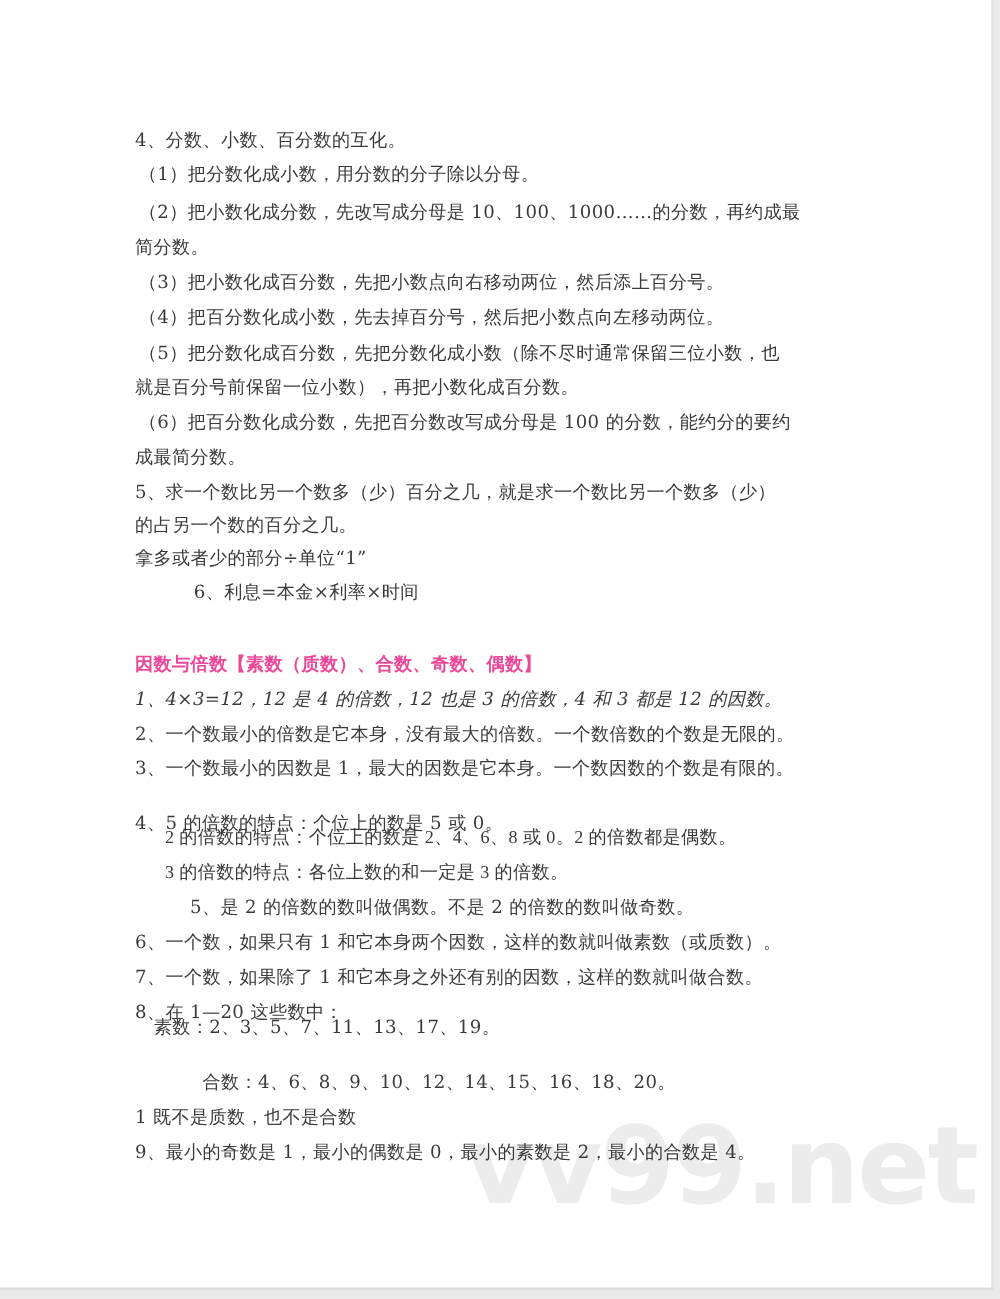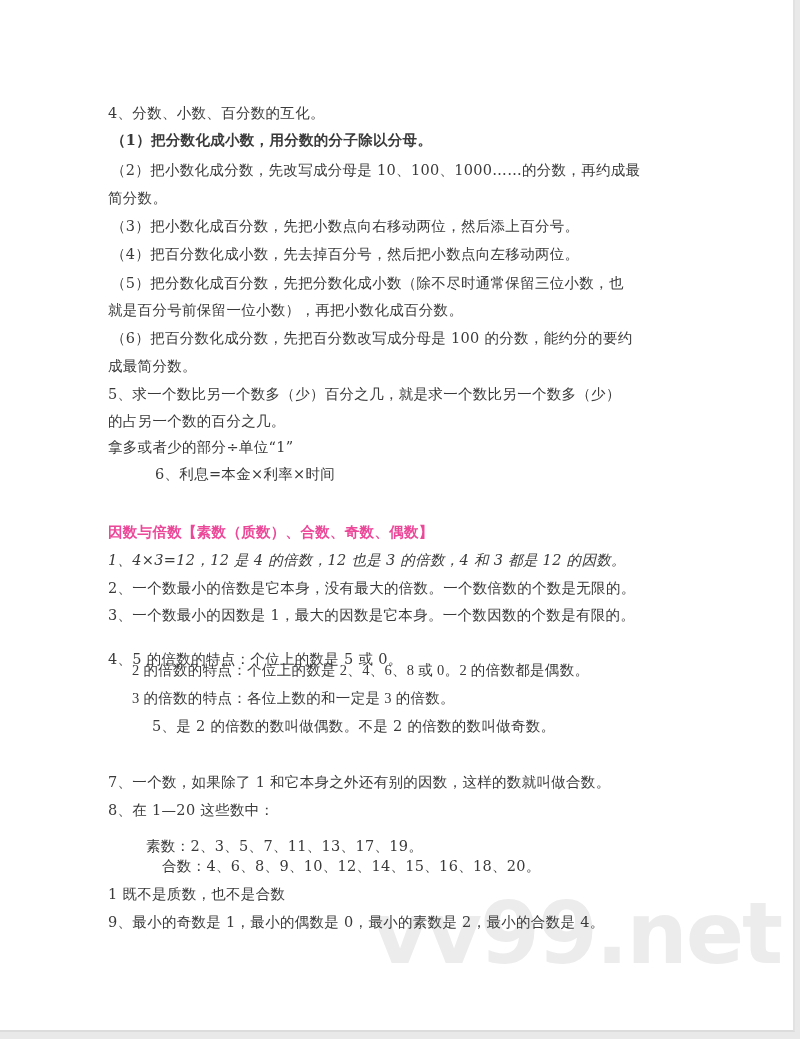--- a/index.html
+++ b/index.html
@@ -60,21 +60,21 @@
   </style>
 </head>
 <body>
 
 <div class="page">
   <div class="watermark">vv99.net</div>
 
   <div class="content">
 
     <div class="line" style="top:103px;">4、分数、小数、百分数的互化。</div>
-    <div class="line ind1" style="top:130px;font-weight:bold;">（1）把分数化成小数，用分数的分子除以分母。</div>
+    <div class="line ind1" style="top:130px;">（1）把分数化成小数，用分数的分子除以分母。</div>
     <div class="line ind1" style="top:160px;">（2）把小数化成分数，先改写成分母是 10、100、1000……的分数，再约成最</div>
     <div class="line" style="top:188px;">简分数。</div>
     <div class="line ind1" style="top:216px;">（3）把小数化成百分数，先把小数点向右移动两位，然后添上百分号。</div>
     <div class="line ind1" style="top:244px;">（4）把百分数化成小数，先去掉百分号，然后把小数点向左移动两位。</div>
     <div class="line ind1" style="top:273px;">（5）把分数化成百分数，先把分数化成小数（除不尽时通常保留三位小数，也</div>
     <div class="line" style="top:300px;">就是百分号前保留一位小数），再把小数化成百分数。</div>
     <div class="line ind1" style="top:328px;">（6）把百分数化成分数，先把百分数改写成分母是 100 的分数，能约分的要约</div>
     <div class="line" style="top:356px;">成最简分数。</div>
     <div class="line" style="top:384px;">5、求一个数比另一个数多（少）百分之几，就是求一个数比另一个数多（少）</div>
     <div class="line" style="top:411px;text-align:center;">的占另一个数的百分之几。</div>
@@ -82,20 +82,21 @@
     <div class="line ind2" style="top:464px;margin-left:32px;">6、利息=本金×利率×时间</div>
 
     <div class="line bold" style="top:522px;">因数与倍数【素数（质数）、合数、奇数、偶数】</div>
     <div class="line" style="top:550px;font-style:italic;">1、4×3=12，12 是 4 的倍数，12 也是 3 的倍数，4 和 3 都是 12 的因数。</div>
     <div class="line" style="top:578px;">2、一个数最小的倍数是它本身，没有最大的倍数。一个数倍数的个数是无限的。</div>
     <div class="line" style="top:605px;">3、一个数最小的因数是 1，最大的因数是它本身。一个数因数的个数是有限的。</div>
     <div class="line" style="top:619px;margin-top:30px;">4、5 的倍数的特点：个位上的数是 5 或 0。</div>
     <div class="line ind3" style="top:660px;">2 的倍数的特点：个位上的数是 2、4、6、8 或 0。2 的倍数都是偶数。</div>
     <div class="line ind3" style="top:688px;">3 的倍数的特点：各位上数的和一定是 3 的倍数。</div>
     <div class="line" style="top:716px;margin-left:44px;">5、是 2 的倍数的数叫做偶数。不是 2 的倍数的数叫做奇数。</div>
+    <div class="line" style="top:744px;">6、一个数，如果只有 1 和它本身两个因数，这样的数就叫做素数（或质数）。</div>
     <div class="line" style="top:772px;">7、一个数，如果除了 1 和它本身之外还有别的因数，这样的数就叫做合数。</div>
     <div class="line" style="top:800px;">8、在 1—20 这些数中：</div>
-    <div class="line ind2" style="top:836px;margin-left:23px;">素数：2、3、5、7、11、13、17、19。</div>
+    <div class="line ind2" style="top:812px;">素数：2、3、5、7、11、13、17、19。</div>
     <div class="line ind4" style="top:856px;">合数：4、6、8、9、10、12、14、15、16、18、20。</div>
     <div class="line" style="top:884px;">1 既不是质数，也不是合数</div>
     <div class="line" style="top:912px;">9、最小的奇数是 1，最小的偶数是 0，最小的素数是 2，最小的合数是 4。</div>
   </div>
 </div>
 
 </body></html>

